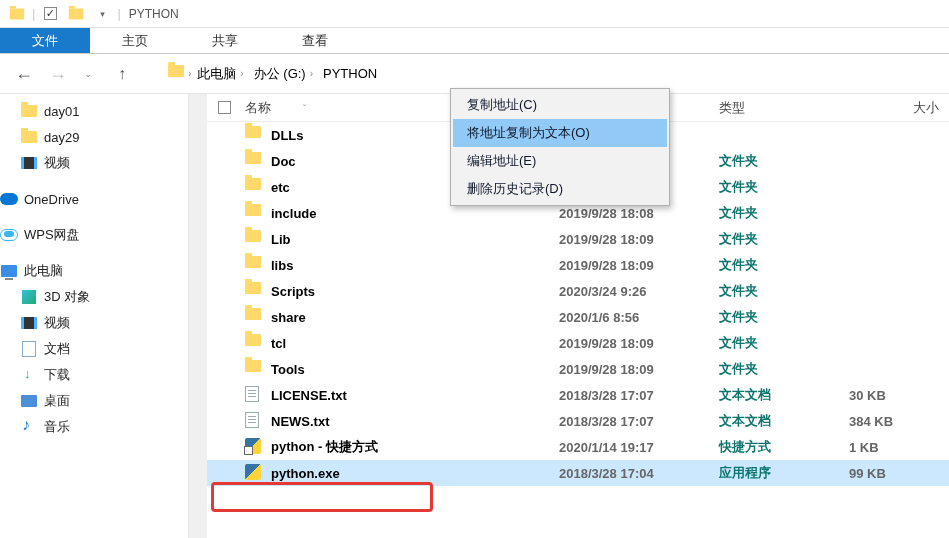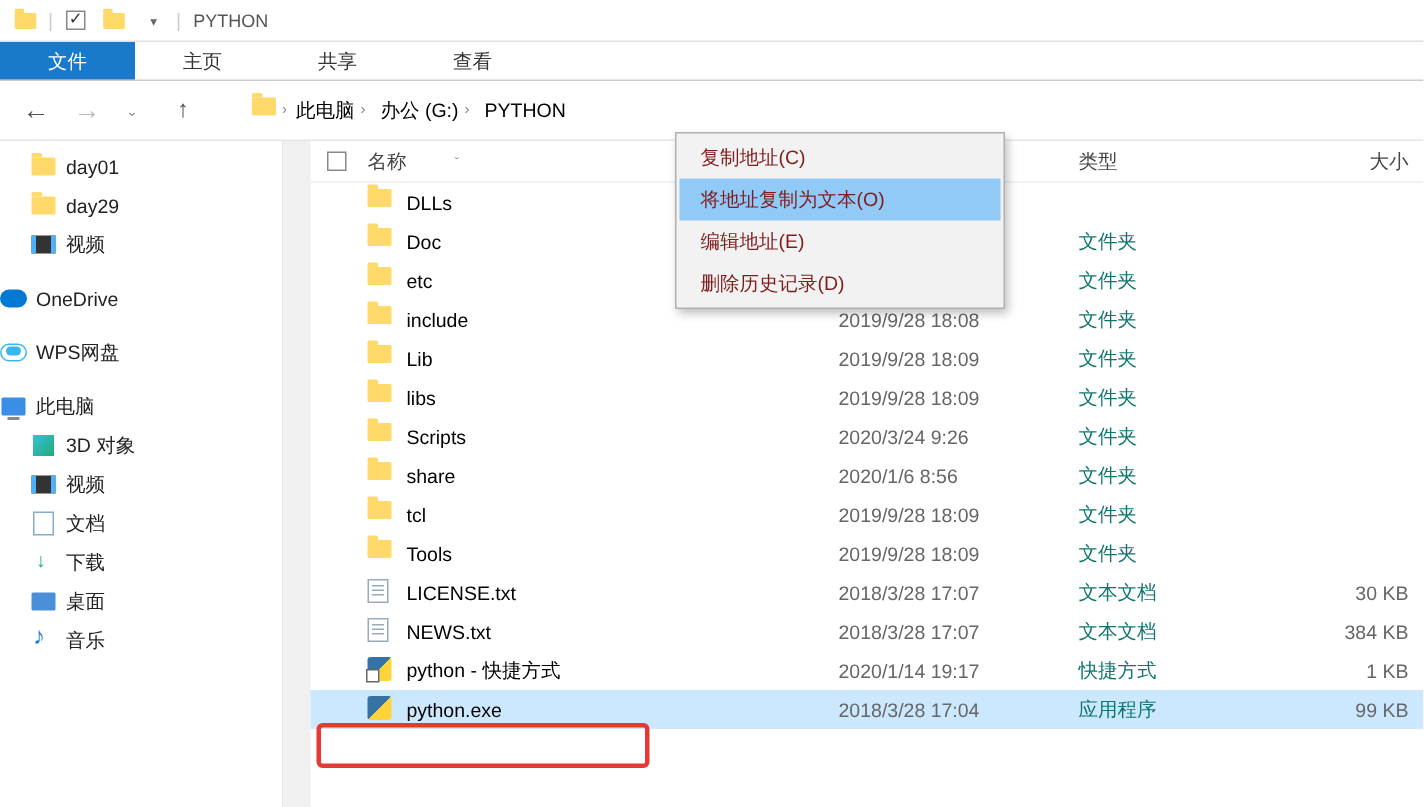--- a/index.html
+++ b/index.html
@@ -38,26 +38,26 @@
 .scroll-gutter { width: 18px; background: #f0f0f0; }
 .filepane { flex: 1; position: relative; }
 .colheaders { display: flex; height: 28px; align-items: center; border-bottom: 1px solid #eee; color: #444; }
 .col-check { width: 34px; display:flex; align-items:center; justify-content:center; }
 .col-name { width: 318px; padding-left: 4px; display:flex; align-items:center; gap:4px;}
 .col-date { width: 160px; }
 .col-type { width: 130px; }
 .col-size { width: 100px; text-align: right; padding-right: 10px; }
 .sort-arrow { font-size: 9px; color: #888; margin-left: 28px; }
 
-.filerow { display: flex; height: 26px; align-items: center; }
+.filerow { display: flex; height: 26px; align-items: center; font-weight: bold; }
 .filerow .c-check { width: 34px; }
 .filerow .c-name { width: 318px; display:flex; align-items:center; gap:8px; padding-left: 4px; }
 .filerow .c-date { width: 160px; color: #666; }
 .filerow .c-type { width: 130px; color: #0f766e; }
-.filerow .c-size { width: 100px; text-align: right; padding-right: 10px; color: #666; }
+.filerow .c-size { width: 100px; text-align: left; padding-right: 20px; color: #666; }
 .filerow.selected { background: #cce8ff; }
 
 .ficon { width: 18px; height: 18px; flex-shrink: 0; }
 
 
 .i-folder { display:inline-block; width:16px; height:12px; background:#ffd96a; border-radius:1px; position:relative; }
 .i-folder::before { content:""; position:absolute; top:-3px; left:0; width:7px; height:3px; background:#ffd96a; border-radius:1px 1px 0 0; }
 .i-txt { width:14px; height:16px; border:1px solid #9ab; background:#fff; position:relative; display:inline-block;}
 .i-txt::before { content:""; position:absolute; top:3px; left:2px; right:2px; height:1px; background:#9ab; box-shadow: 0 3px 0 #9ab, 0 6px 0 #9ab; }
 .i-py { width:16px; height:16px; background: linear-gradient(135deg,#3673a5 50%,#ffd43b 50%); border-radius:2px; display:inline-block;}
@@ -76,21 +76,21 @@
 .i-dl { width:16px; height:14px; display:inline-block; position:relative;}
 .i-dl::before{content:"↓"; color:#2a7; font-weight:bold; position:absolute; left:3px; top:-2px;}
 .i-music { width:14px; height:16px; display:inline-block; position:relative;}
 .i-music::before{content:"♪"; color:#1979ca; font-size:16px; position:absolute; left:0; top:-3px;}
 .i-desk { width:16px; height:12px; background:#4a90d9; display:inline-block; border-radius:1px;}
 
 .highlight-box { position:absolute; border:3px solid #e53935; border-radius:4px; pointer-events:none; }
 
 
 .ctx-menu { position:absolute; background:#f2f2f2; border:1px solid #b0b0b0; box-shadow:2px 3px 6px rgba(0,0,0,0.25); padding:2px; z-index:100; width:220px; }
-.ctx-item { padding: 5px 14px; color:#7f1d1d; font-size:13px; }
+.ctx-item { padding: 5px 14px; color:#0f172a; font-size:13px; }
 .ctx-item.hover { background:#91c9f7; }
 
 .checkbox-empty { width:13px; height:13px; border:1px solid #888; display:inline-block;}
 .checkbox-checked { width:13px; height:13px; border:1px solid #888; display:inline-flex; align-items:center; justify-content:center; color:#333; font-size:11px; line-height:1;}
 </style>
 </head>
 <body>
 
 <div class="titlebar">
   <div class="qat-btn">

